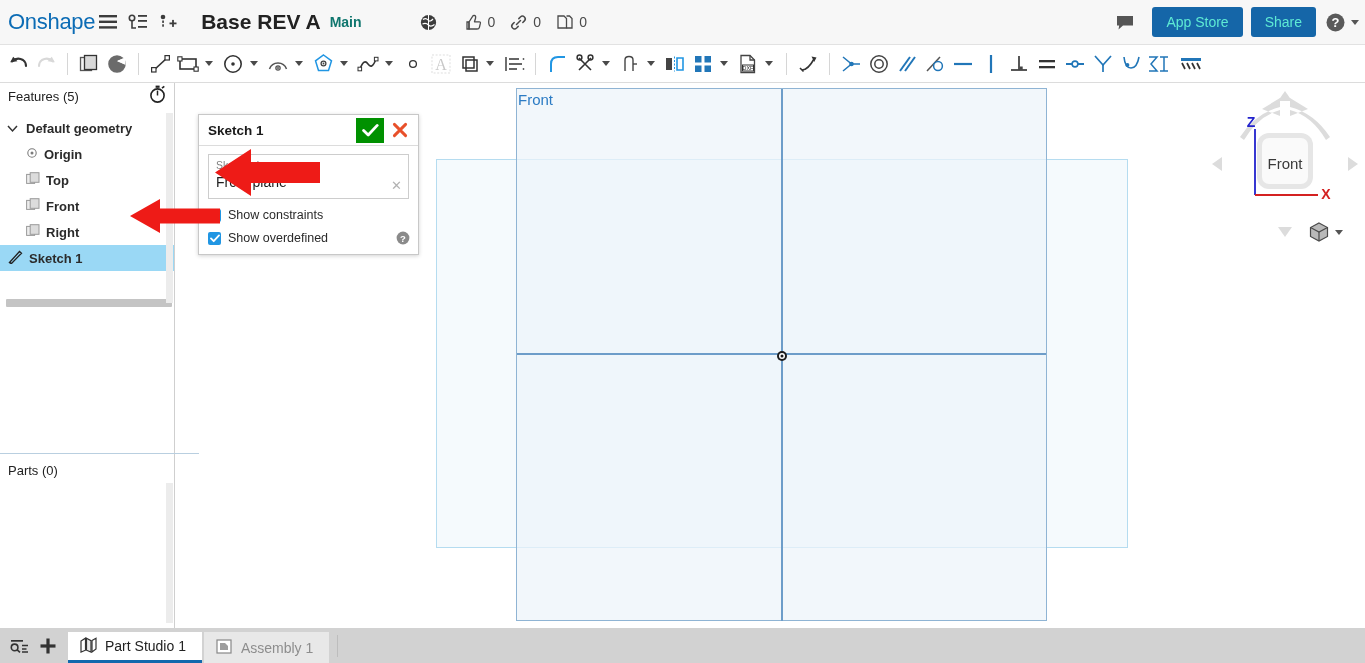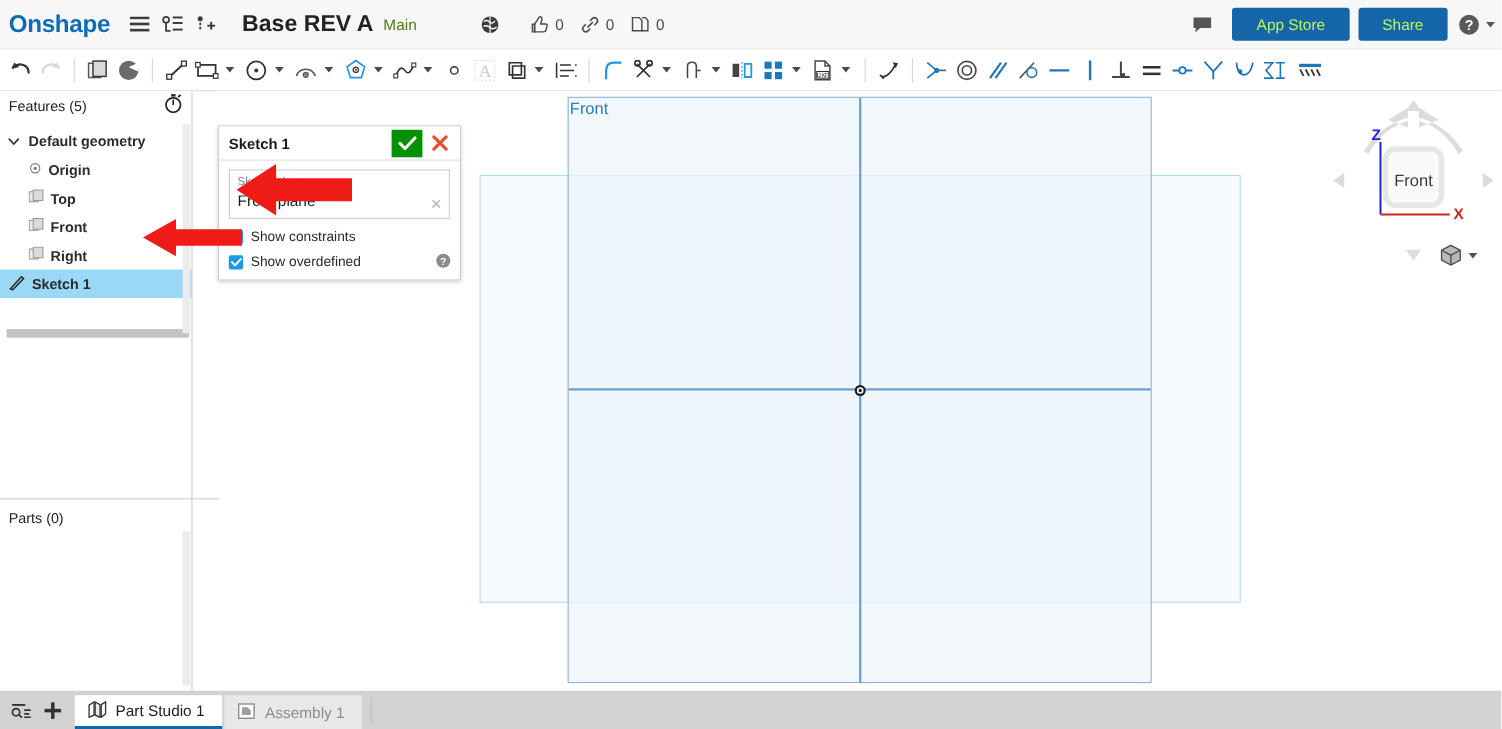--- a/index.html
+++ b/index.html
@@ -15,41 +15,41 @@
   #app { position: relative; width: 1365px; height: 663px; background: #fff; }
 
   
   .topbar {
     position: absolute; left: 0; top: 0; width: 1365px; height: 45px;
     background: #f7f7f7;
     border-bottom: 1px solid #e2e2e2;
     display: flex; align-items: center;
   }
   .brand {
-    font-size: 22px; font-weight: bold; color: #0c6cb5;
-    letter-spacing: -0.3px; margin-left: 8px; margin-right: 14px;
+    font-size: 22px; font-weight: normal; color: #0c6cb5;
+    letter-spacing: -0.3px; margin-left: 8px; 
     font-family: "Liberation Sans", sans-serif;
   }
   .tb-icon {
     width: 26px; height: 28px; display: flex; align-items: center; justify-content: center;
     color: #3c3c3c; cursor: pointer; margin-right: 4px;
   }
   .doc-title {
     font-size: 21px; font-weight: bold; color: #222; margin-left: 16px;
     white-space: nowrap;
   }
-  .doc-branch { font-size: 14px; color: #4d7c0f; margin-left: 9px; font-weight: normal; }
+  .doc-branch { font-size: 14px; color: #0f766e; margin-left: 9px; font-weight: bold; }
   .counter-group { display: flex; align-items: center; margin-left: 18px; }
   .counter { display: flex; align-items: center; margin-right: 14px; cursor: pointer; }
   .counter .num { font-size: 14px; color: #4a4a4a; margin-left: 5px; }
   .spacer { flex: 1 1 auto; }
   .btn-blue {
-    background: #1566a8; color: #bef264; border: none;
+    background: #1566a8; color: #5eead4; border: none;
     font-size: 14px; font-family: "Liberation Sans", sans-serif;
-    padding: 7px 22px; border-radius: 3px; cursor: pointer;
+    padding: 7px 14px; border-radius: 3px; cursor: pointer;
     margin-right: 8px; white-space: nowrap;
   }
   .help-wrap { display: flex; align-items: center; cursor: pointer; margin: 0 6px 0 2px; }
   .user-wrap { display: flex; align-items: center; cursor: pointer; margin-right: 10px; }
   .user-name { font-size: 14px; color: #333; margin: 0 5px 0 7px; white-space: nowrap; }
   .caret { width: 0; height: 0; border-left: 4px solid transparent; border-right: 4px solid transparent; border-top: 5px solid #555; }
 
   
   .toolbar {
     position: absolute; left: 0; top: 45px; width: 1365px; height: 38px;

